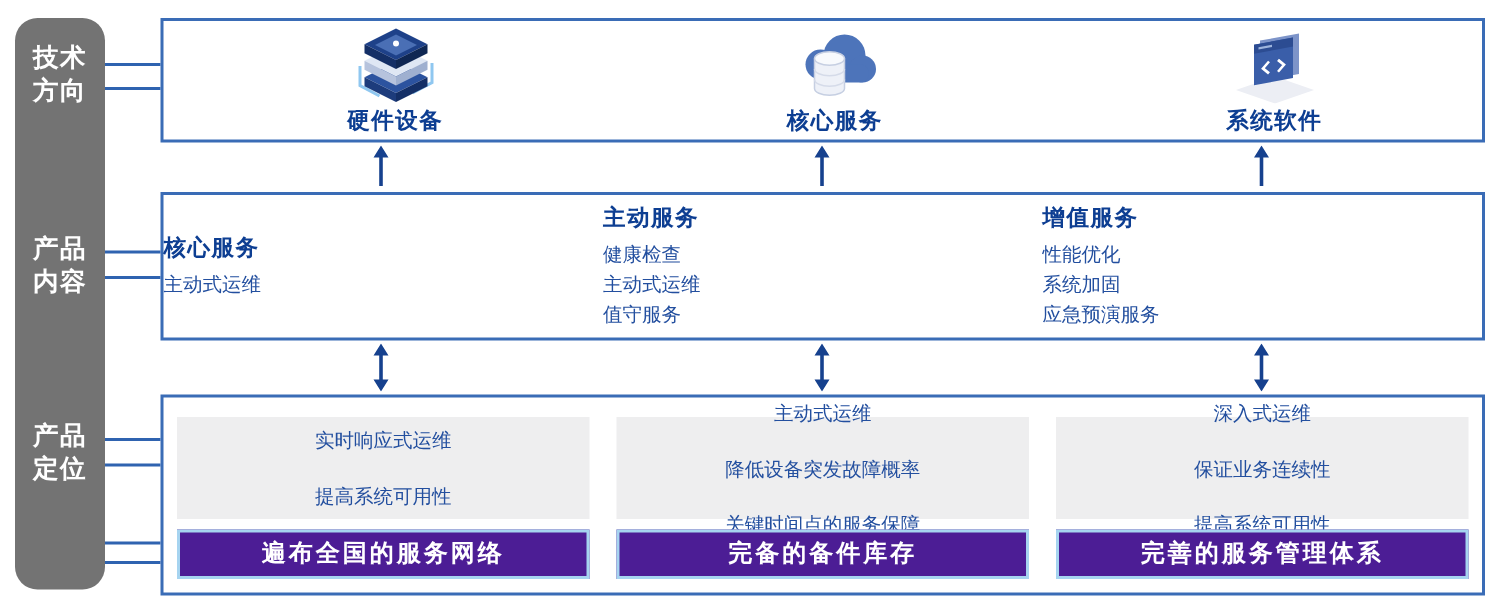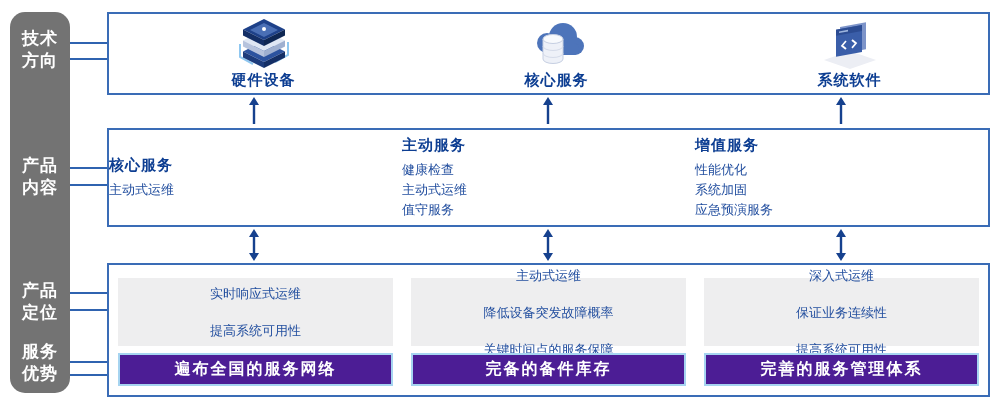--- a/index.html
+++ b/index.html
@@ -76,22 +76,20 @@
 
 <div class="canvas">
 
   <div class="sidebar">
     <div class="side-label sl-0">技术
 方向</div>
     <div class="side-label sl-1">产品
 内容</div>
     <div class="side-label sl-2">产品
 定位</div>
-    <div class="side-label sl-3">服务
-优势</div>
   </div>
 
   <div class="connector cn-0"></div>
   <div class="connector cn-1"></div>
   <div class="connector cn-2"></div>
   <div class="connector cn-3"></div>
   <div class="connector cn-4"></div>
   <div class="connector cn-5"></div>
   <div class="connector cn-6"></div>
   <div class="connector cn-7"></div>

